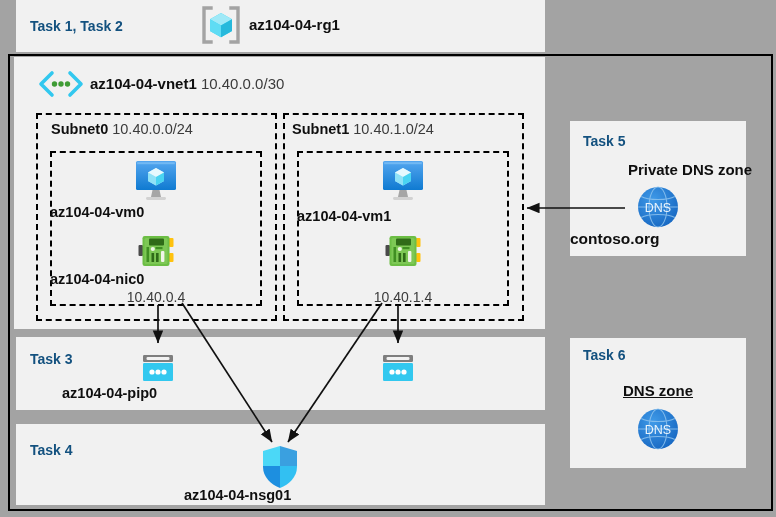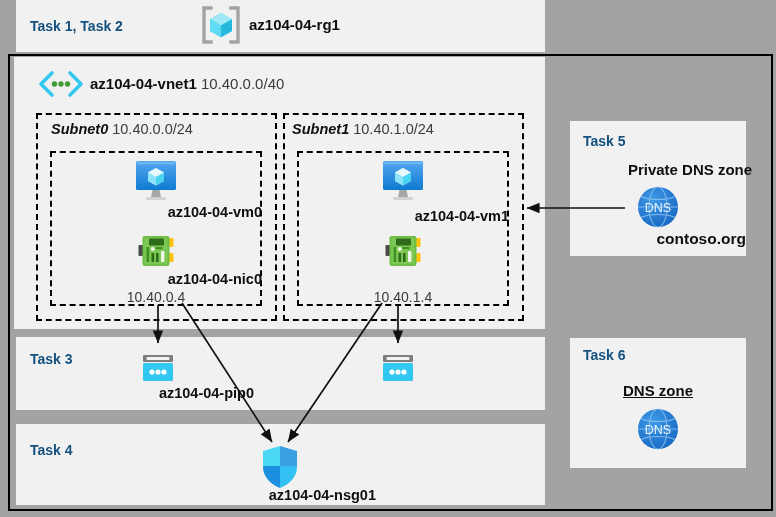--- a/index.html
+++ b/index.html
@@ -40,21 +40,21 @@
     font-size:14px;
     letter-spacing:0px;
     white-space:nowrap;
   }
   .node-label{
     position:absolute;
     color:#0f0f0f;
     font-weight:bold;
     font-size:14.5px;
     white-space:nowrap;
-    text-align:right;
+    text-align:left;
   }
   .node-sub{
     position:absolute;
     color:#3b3b3b;
     font-weight:normal;
     font-size:14px;
     white-space:nowrap;
     text-align:center;
   }
   .hdr-strong{
@@ -64,21 +64,21 @@
     color:#0f0f0f;
   }
   .hdr-strong b{font-weight:bold;}
   .hdr-strong span.cidr{font-weight:normal;color:#3b3b3b;}
   .subnet-hdr{
     position:absolute;
     font-size:14.5px;
     white-space:nowrap;
     color:#0f0f0f;
   }
-  .subnet-hdr b{font-weight:bold;font-style:italic;}
+  .subnet-hdr b{font-weight:bold;}
   .subnet-hdr span.cidr{font-weight:normal;color:#3b3b3b;}
   .zone-title{
     position:absolute;
     color:#0f0f0f;
     font-weight:bold;
     font-size:15px;
     white-space:nowrap;
     text-align:center;
   }
   
@@ -174,21 +174,21 @@
       <path d="M14 2 L3 13 L14 24" fill="none" stroke="#32c8ef" stroke-width="3.6" stroke-linecap="round" stroke-linejoin="round"></path>
       <path d="M32 2 L43 13 L32 24" fill="none" stroke="#32c8ef" stroke-width="3.6" stroke-linecap="round" stroke-linejoin="round"></path>
       <circle cx="16.5" cy="13" r="2.7" fill="#3f9c35"></circle>
       <circle cx="23" cy="13" r="2.7" fill="#3f9c35"></circle>
       <circle cx="29.5" cy="13" r="2.7" fill="#3f9c35"></circle>
     </svg>
   </div>
 
   <div class="hdr-strong" style="left:90px;top:75px;">
     <b>az104-04-vnet1</b>
-    <span class="cidr">10.40.0.0/40</span>
+    <span class="cidr">10.40.0.0/30</span>
   </div>
 
   <div class="subnet-hdr" style="left:51px;top:121px;">
     <b>Subnet0</b>
     <span class="cidr">10.40.0.0/24</span>
   </div>
 
   <div class="icon vm-icon" style="left:133px;top:160px;">
     <svg width="46" height="42" viewBox="0 0 46 42">
       <defs>

